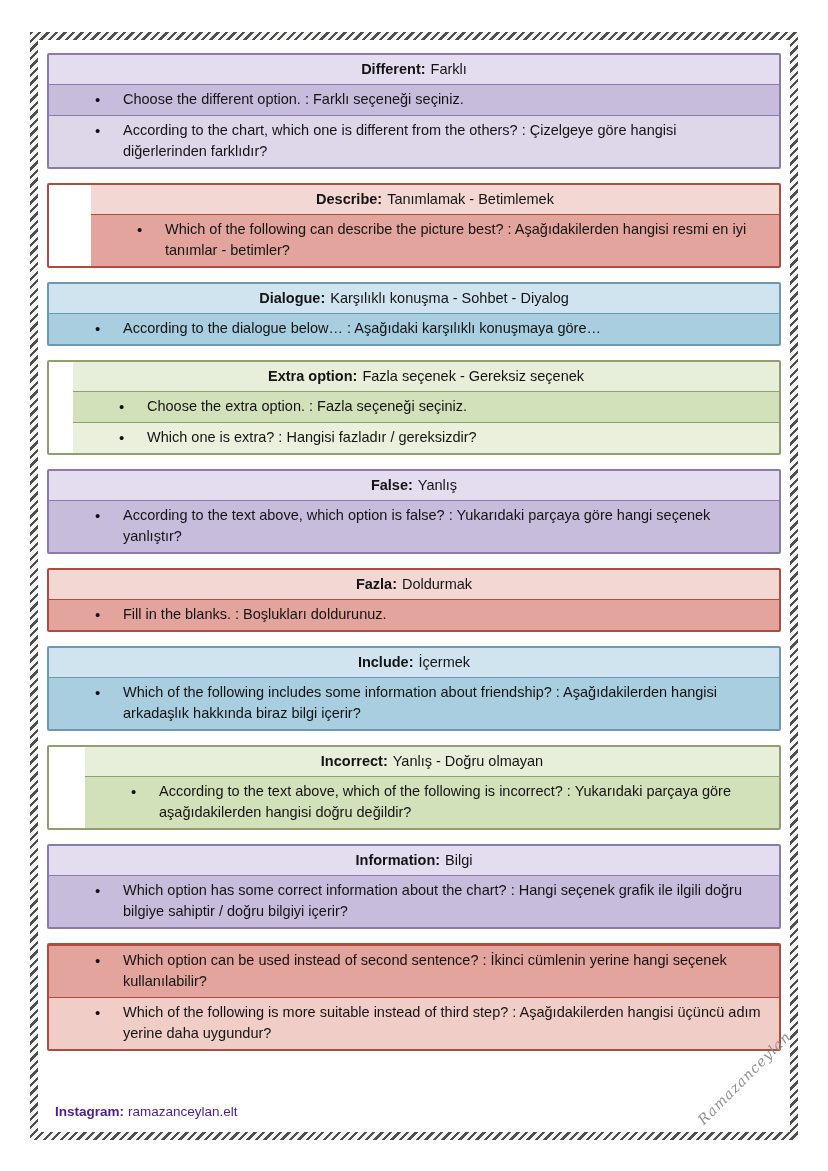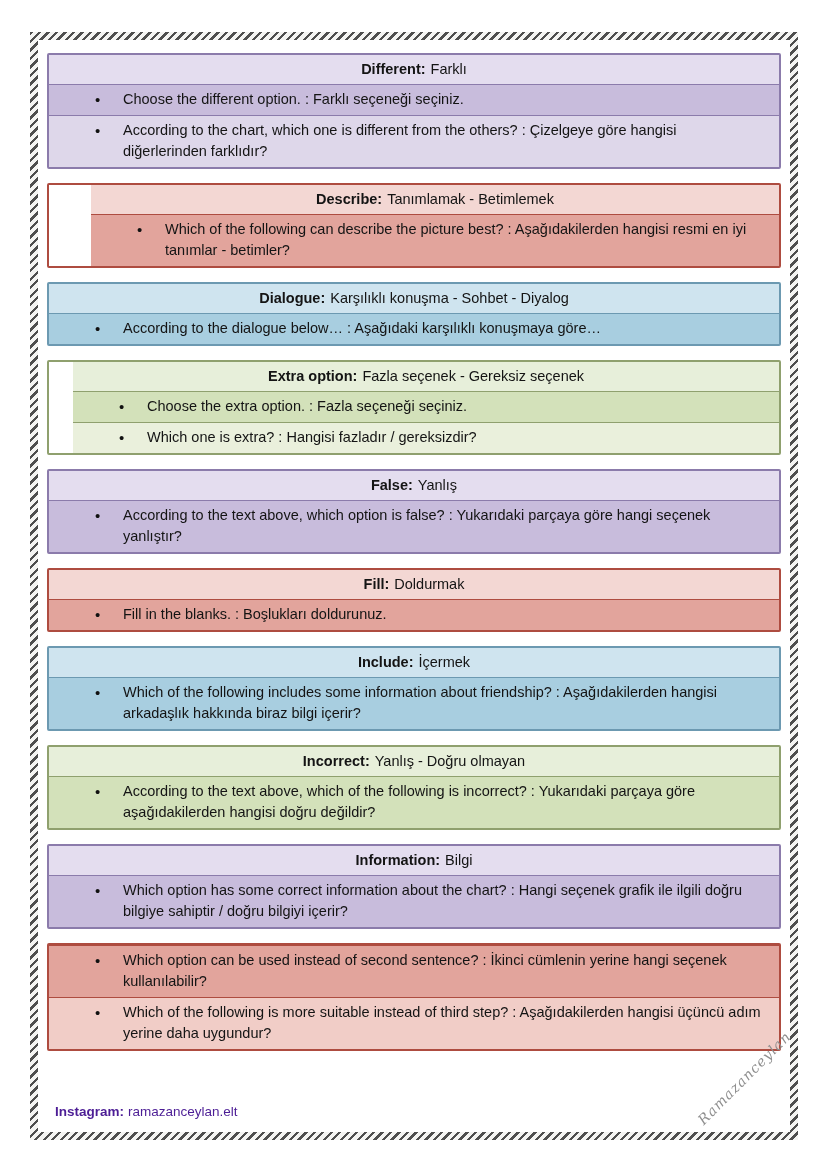--- a/index.html
+++ b/index.html
@@ -157,41 +157,41 @@
     </div>
   <div class="block-row" style="background: rgb(200, 188, 220); border-top-color: rgb(139, 123, 171);">
     <span class="bullet">•</span>
     <p class="row-text">
       <span class="en">According to the text above, which option is false?</span><span class="sep"> : </span><span class="tr">Yukarıdaki parçaya göre hangi seçenek yanlıştır?</span>
     </p>
   </div>
         </section>
         <section class="block" style="border-color: rgb(174, 76, 64);">
     <div class="block-header" style="background: rgb(243, 215, 211);">
-      <span class="term">Fill:</span><span class="translation">Doldurmak</span>
+      <span class="term">Fazla:</span><span class="translation">Doldurmak</span>
     </div>
   <div class="block-row" style="background: rgb(226, 164, 156); border-top-color: rgb(174, 76, 64);">
     <span class="bullet">•</span>
     <p class="row-text">
       <span class="en">Fill in the blanks.</span><span class="sep"> : </span><span class="tr">Boşlukları doldurunuz.</span>
     </p>
   </div>
         </section>
         <section class="block" style="border-color: rgb(108, 153, 177);">
     <div class="block-header" style="background: rgb(207, 228, 239);">
       <span class="term">Include:</span><span class="translation">İçermek</span>
     </div>
   <div class="block-row" style="background: rgb(168, 206, 224); border-top-color: rgb(108, 153, 177);">
     <span class="bullet">•</span>
     <p class="row-text">
       <span class="en">Which of the following includes some information about friendship?</span><span class="sep"> : </span><span class="tr">Aşağıdakilerden hangisi arkadaşlık hakkında biraz bilgi içerir?</span>
     </p>
   </div>
         </section>
-        <section class="block" style="border-color: rgb(143, 160, 110);">
+        <section class="block" style="border-color: rgb(143, 160, 110); padding-left: 36px;">
     <div class="block-header" style="background: rgb(231, 239, 218);">
       <span class="term">Incorrect:</span><span class="translation">Yanlış - Doğru olmayan</span>
     </div>
   <div class="block-row" style="background: rgb(211, 225, 186); border-top-color: rgb(143, 160, 110);">
     <span class="bullet">•</span>
     <p class="row-text">
       <span class="en">According to the text above, which of the following is incorrect?</span><span class="sep"> : </span><span class="tr">Yukarıdaki parçaya göre aşağıdakilerden hangisi doğru değildir?</span>
     </p>
   </div>
         </section>

